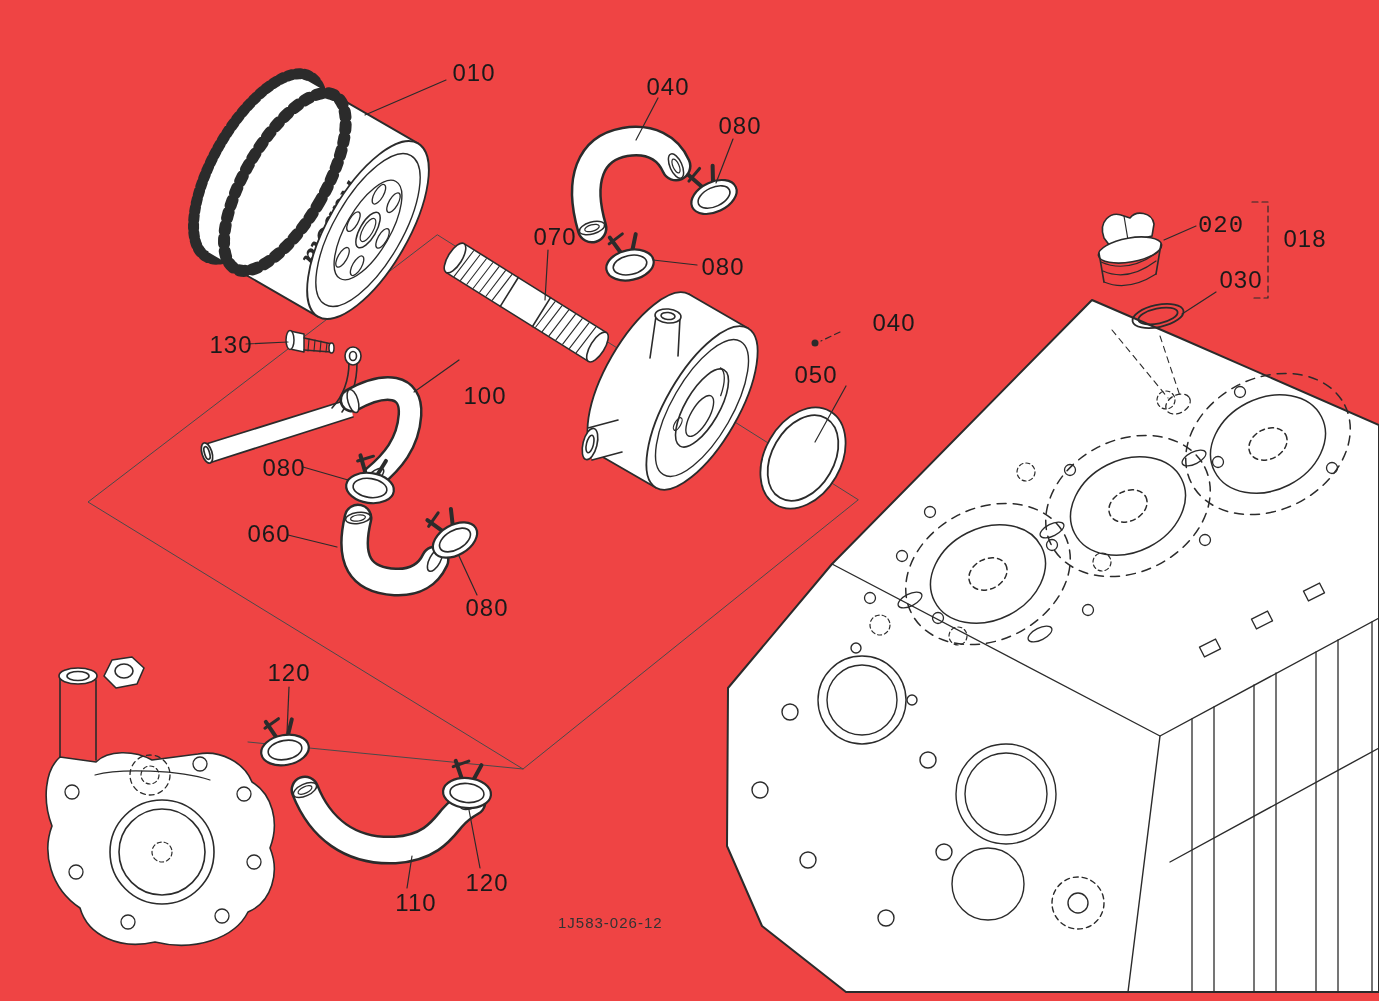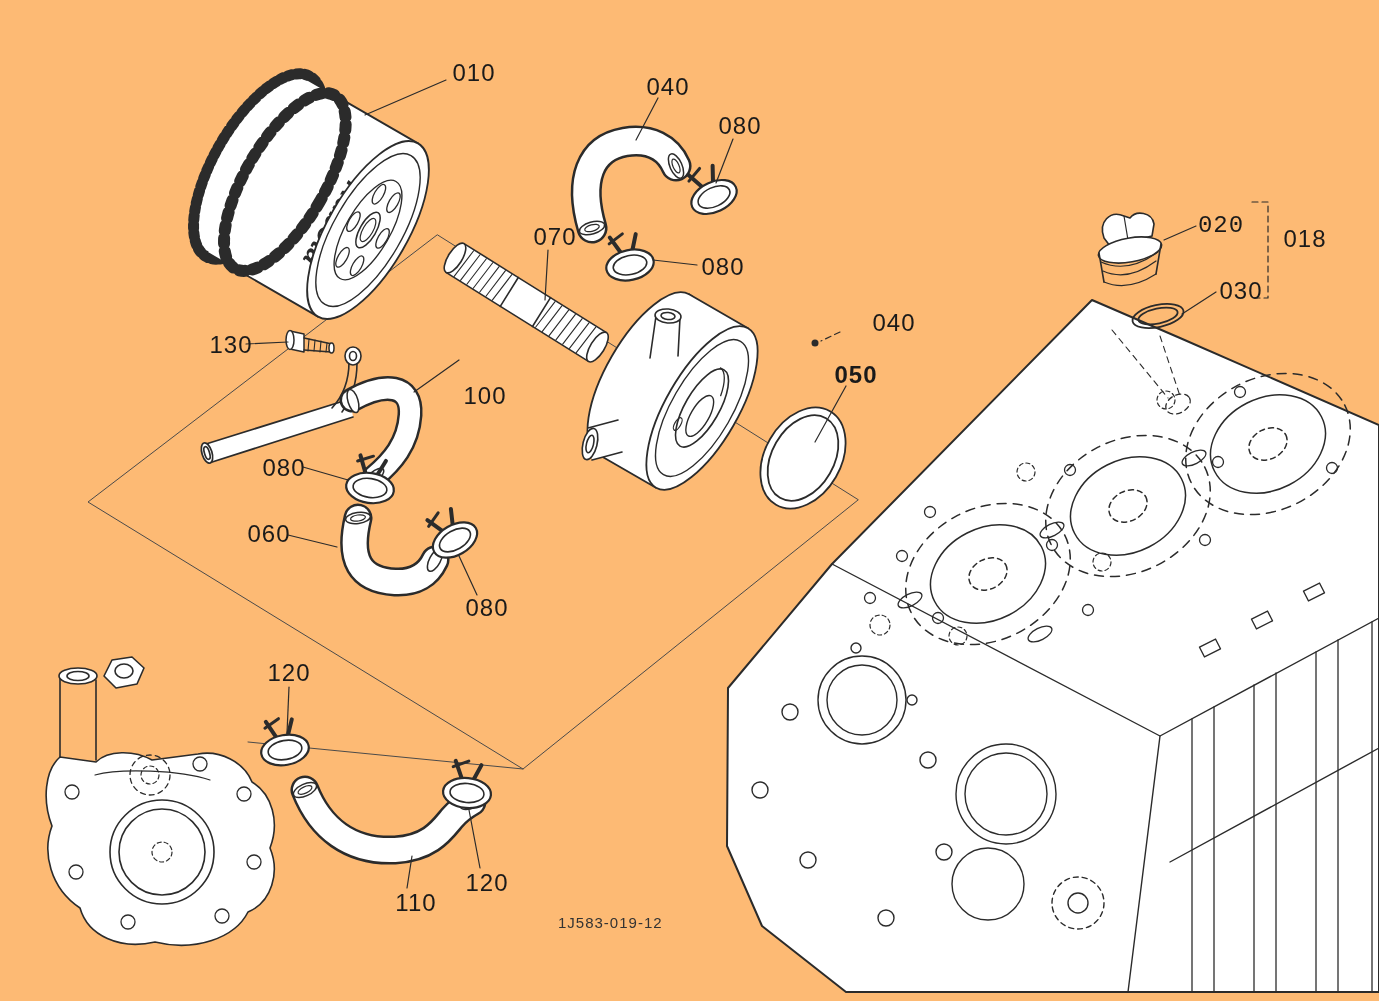--- a/index.html
+++ b/index.html
@@ -1,17 +1,17 @@
 <!DOCTYPE html>
 <html><head>
 <meta charset="utf-8">
 <style>
   html,body{margin:0;padding:0;background:#fff;}
   .stage{
-    position:relative;width:1379px;height:1001px;background:#fdba74;
+    position:relative;width:1379px;height:1001px;background:#ef4444;
     font-family:"Liberation Sans",sans-serif;overflow:hidden;
   }
   .stage svg{position:absolute;left:0;top:0;}
   .part-label{
     position:absolute;transform:translate(-50%,-50%);
     font-size:24px;letter-spacing:1px;color:#1a1a1a;white-space:nowrap;
   }
   .drawing-number{
     position:absolute;left:558px;top:914px;
     font-size:15px;letter-spacing:1px;color:#333;
@@ -311,27 +311,27 @@
 </svg>
 
   <div>
       <div class="part-label" style="left: 474px; top: 73px; color: rgb(26, 26, 26);">010</div>
       <div class="part-label" style="left: 668px; top: 87px; color: rgb(26, 26, 26);">040</div>
       <div class="part-label" style="left: 740px; top: 126px; color: rgb(26, 26, 26);">080</div>
       <div class="part-label" style="left: 555px; top: 237px; color: rgb(26, 26, 26);">070</div>
       <div class="part-label" style="left: 723px; top: 267px; color: rgb(26, 26, 26);">080</div>
       <div class="part-label" style="left: 1221px; top: 225px; color: rgb(26, 26, 26); font-family: Liberation Mono, monospace;">020</div>
       <div class="part-label" style="left: 1305px; top: 239px; color: rgb(26, 26, 26);">018</div>
-      <div class="part-label" style="left: 1241px; top: 291px; color: rgb(26, 26, 26); text-align: center;">030</div>
+      <div class="part-label" style="left: 1241px; top: 280px; color: rgb(26, 26, 26); text-align: center;">030</div>
       <div class="part-label" style="left: 231px; top: 345px; color: rgb(26, 26, 26);">130</div>
       <div class="part-label" style="left: 485px; top: 368px; color: rgb(26, 26, 26); margin-top: 28px;">100</div>
       <div class="part-label" style="left: 894px; top: 323px; color: rgb(26, 26, 26);">040</div>
-      <div class="part-label" style="left: 856px; top: 375px; color: rgb(26, 26, 26); font-weight: bold;">050</div>
+      <div class="part-label" style="left: 816px; top: 375px; color: rgb(26, 26, 26);">050</div>
       <div class="part-label" style="left: 284px; top: 468px; color: rgb(26, 26, 26);">080</div>
       <div class="part-label" style="left: 269px; top: 534px; color: rgb(26, 26, 26);">060</div>
       <div class="part-label" style="left: 487px; top: 608px; color: rgb(26, 26, 26);">080</div>
       <div class="part-label" style="left: 289px; top: 673px; color: rgb(26, 26, 26);">120</div>
       <div class="part-label" style="left: 416px; top: 903px; color: rgb(26, 26, 26);">110</div>
       <div class="part-label" style="left: 487px; top: 883px; color: rgb(26, 26, 26);">120</div>
     </div>
 
-  <div class="drawing-number">1J583-019-12</div>
+  <div class="drawing-number">1J583-026-12</div>
 </div>
 
 </body></html>

